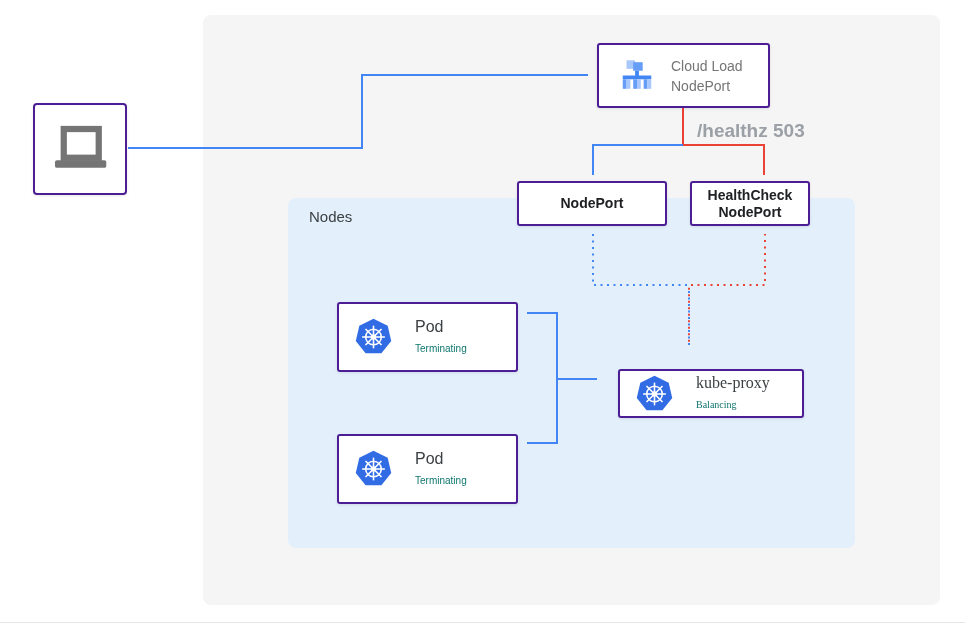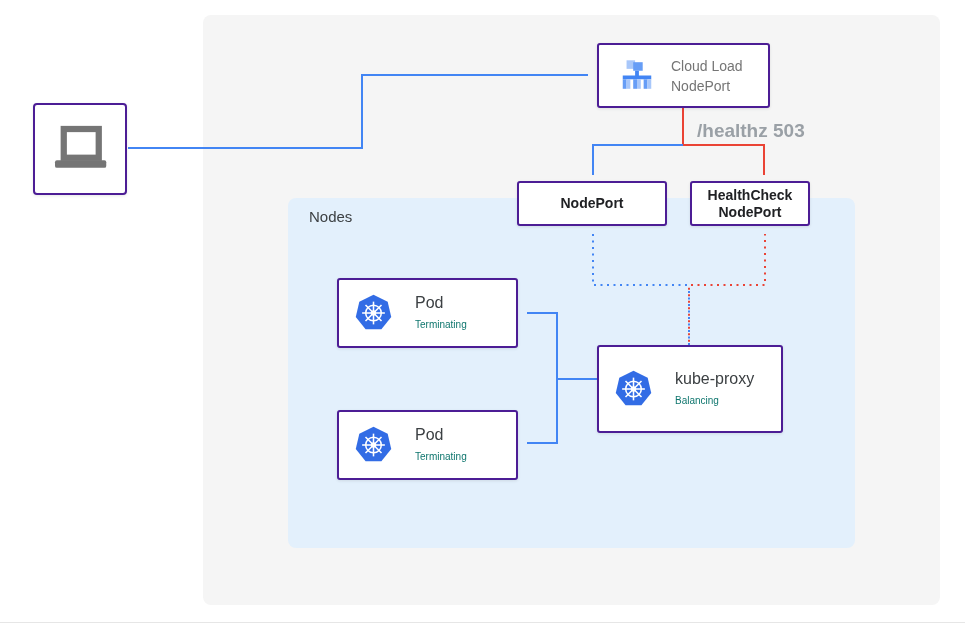--- a/index.html
+++ b/index.html
@@ -31,24 +31,24 @@
   }
   .laptop-box{left:33px;top:103px;width:94px;height:92px;border-radius:4px;
     display:flex;align-items:center;justify-content:center;}
   .clb-box{left:597px;top:43px;width:173px;height:65px;
     display:flex;align-items:center;gap:15px;padding-left:19px;}
   .clb-text{font-size:14px;line-height:20px;color:#757575;}
   .port-box{display:flex;flex-direction:column;align-items:center;justify-content:center;
     font-size:14px;font-weight:bold;color:#202124;line-height:17px;}
   .nodeport-box{left:517px;top:181px;width:150px;height:45px;}
   .healthcheck-box{left:690px;top:181px;width:120px;height:45px;}
-  .entity-box{display:flex;align-items:center;gap:21px;padding-left:14px;}
+  .entity-box{display:flex;align-items:center;gap:21px;padding-left:14px;margin-top:24px;}
   .pod1{left:337px;top:278px;width:181px;height:70px;}
   .pod2{left:337px;top:410px;width:181px;height:70px;}
-  .kproxy{left:597px;top:345px;width:186px;height:88px;}
+  .kproxy{left:618px;top:345px;width:186px;height:49px;font-family:Liberation Serif, serif;}
   .entity-title{font-size:16px;color:#3c4043;line-height:22px;}
   .entity-sub{font-size:10px;color:#0f766e;line-height:21px;}
   .healthz{
     position:absolute;left:697px;top:120px;font-size:19px;font-weight:bold;color:#9aa0a6;
   }
   .k8s-icon{width:41px;height:40px;flex:none;}
   .clb-icon{width:38px;height:31px;flex:none;}
   .laptop-icon{width:60px;height:52px;}
 </style>
 </head>

